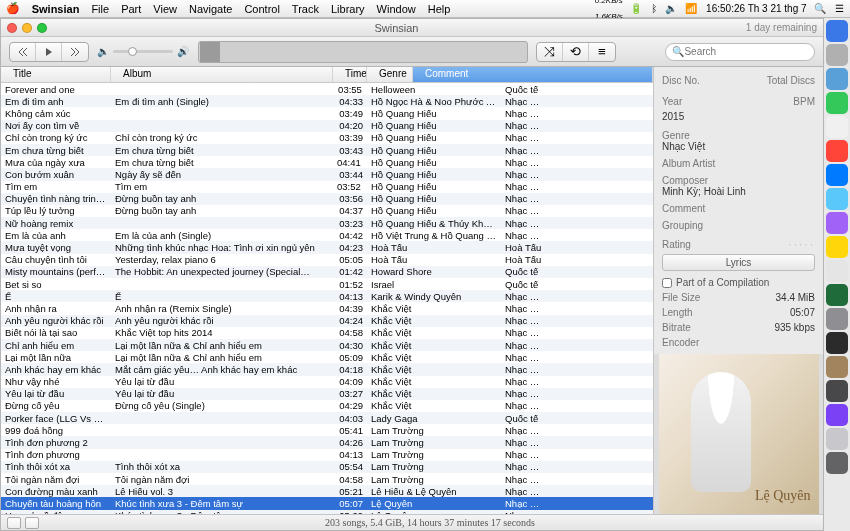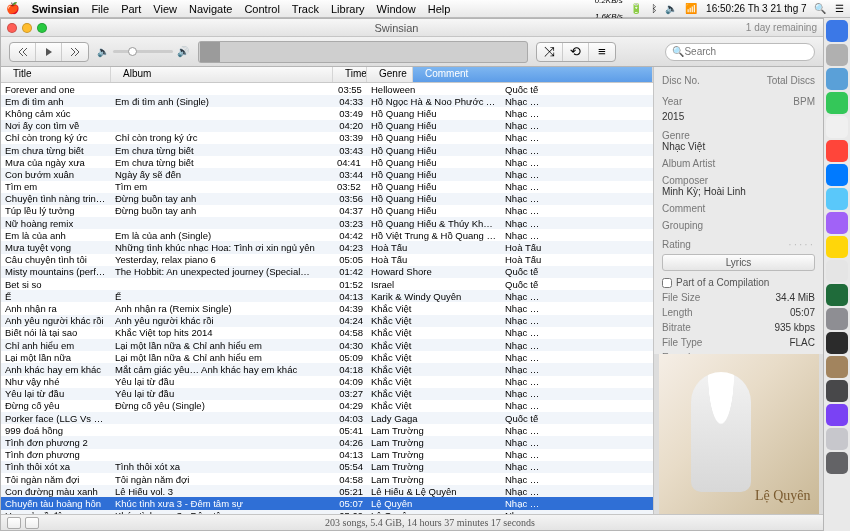--- a/index.html
+++ b/index.html
@@ -512,24 +512,20 @@
           </div>
         <div class="mrow">
             <span class="label">Length</span>
             <span class="val">05:07</span>
           </div>
         <div class="mrow">
             <span class="label">Bitrate</span>
             <span class="val">935 kbps</span>
           </div>
         <div class="mrow">
-            <span class="label">File Type</span>
-            <span class="val">FLAC</span>
-          </div>
-        <div class="mrow">
             <span class="label">Encoder</span>
             <span></span>
           </div>
       </div>
       <div class="artwork">
         <div class="cover">
             <div class="figure"></div>
           </div>
       </div>
     </div>

